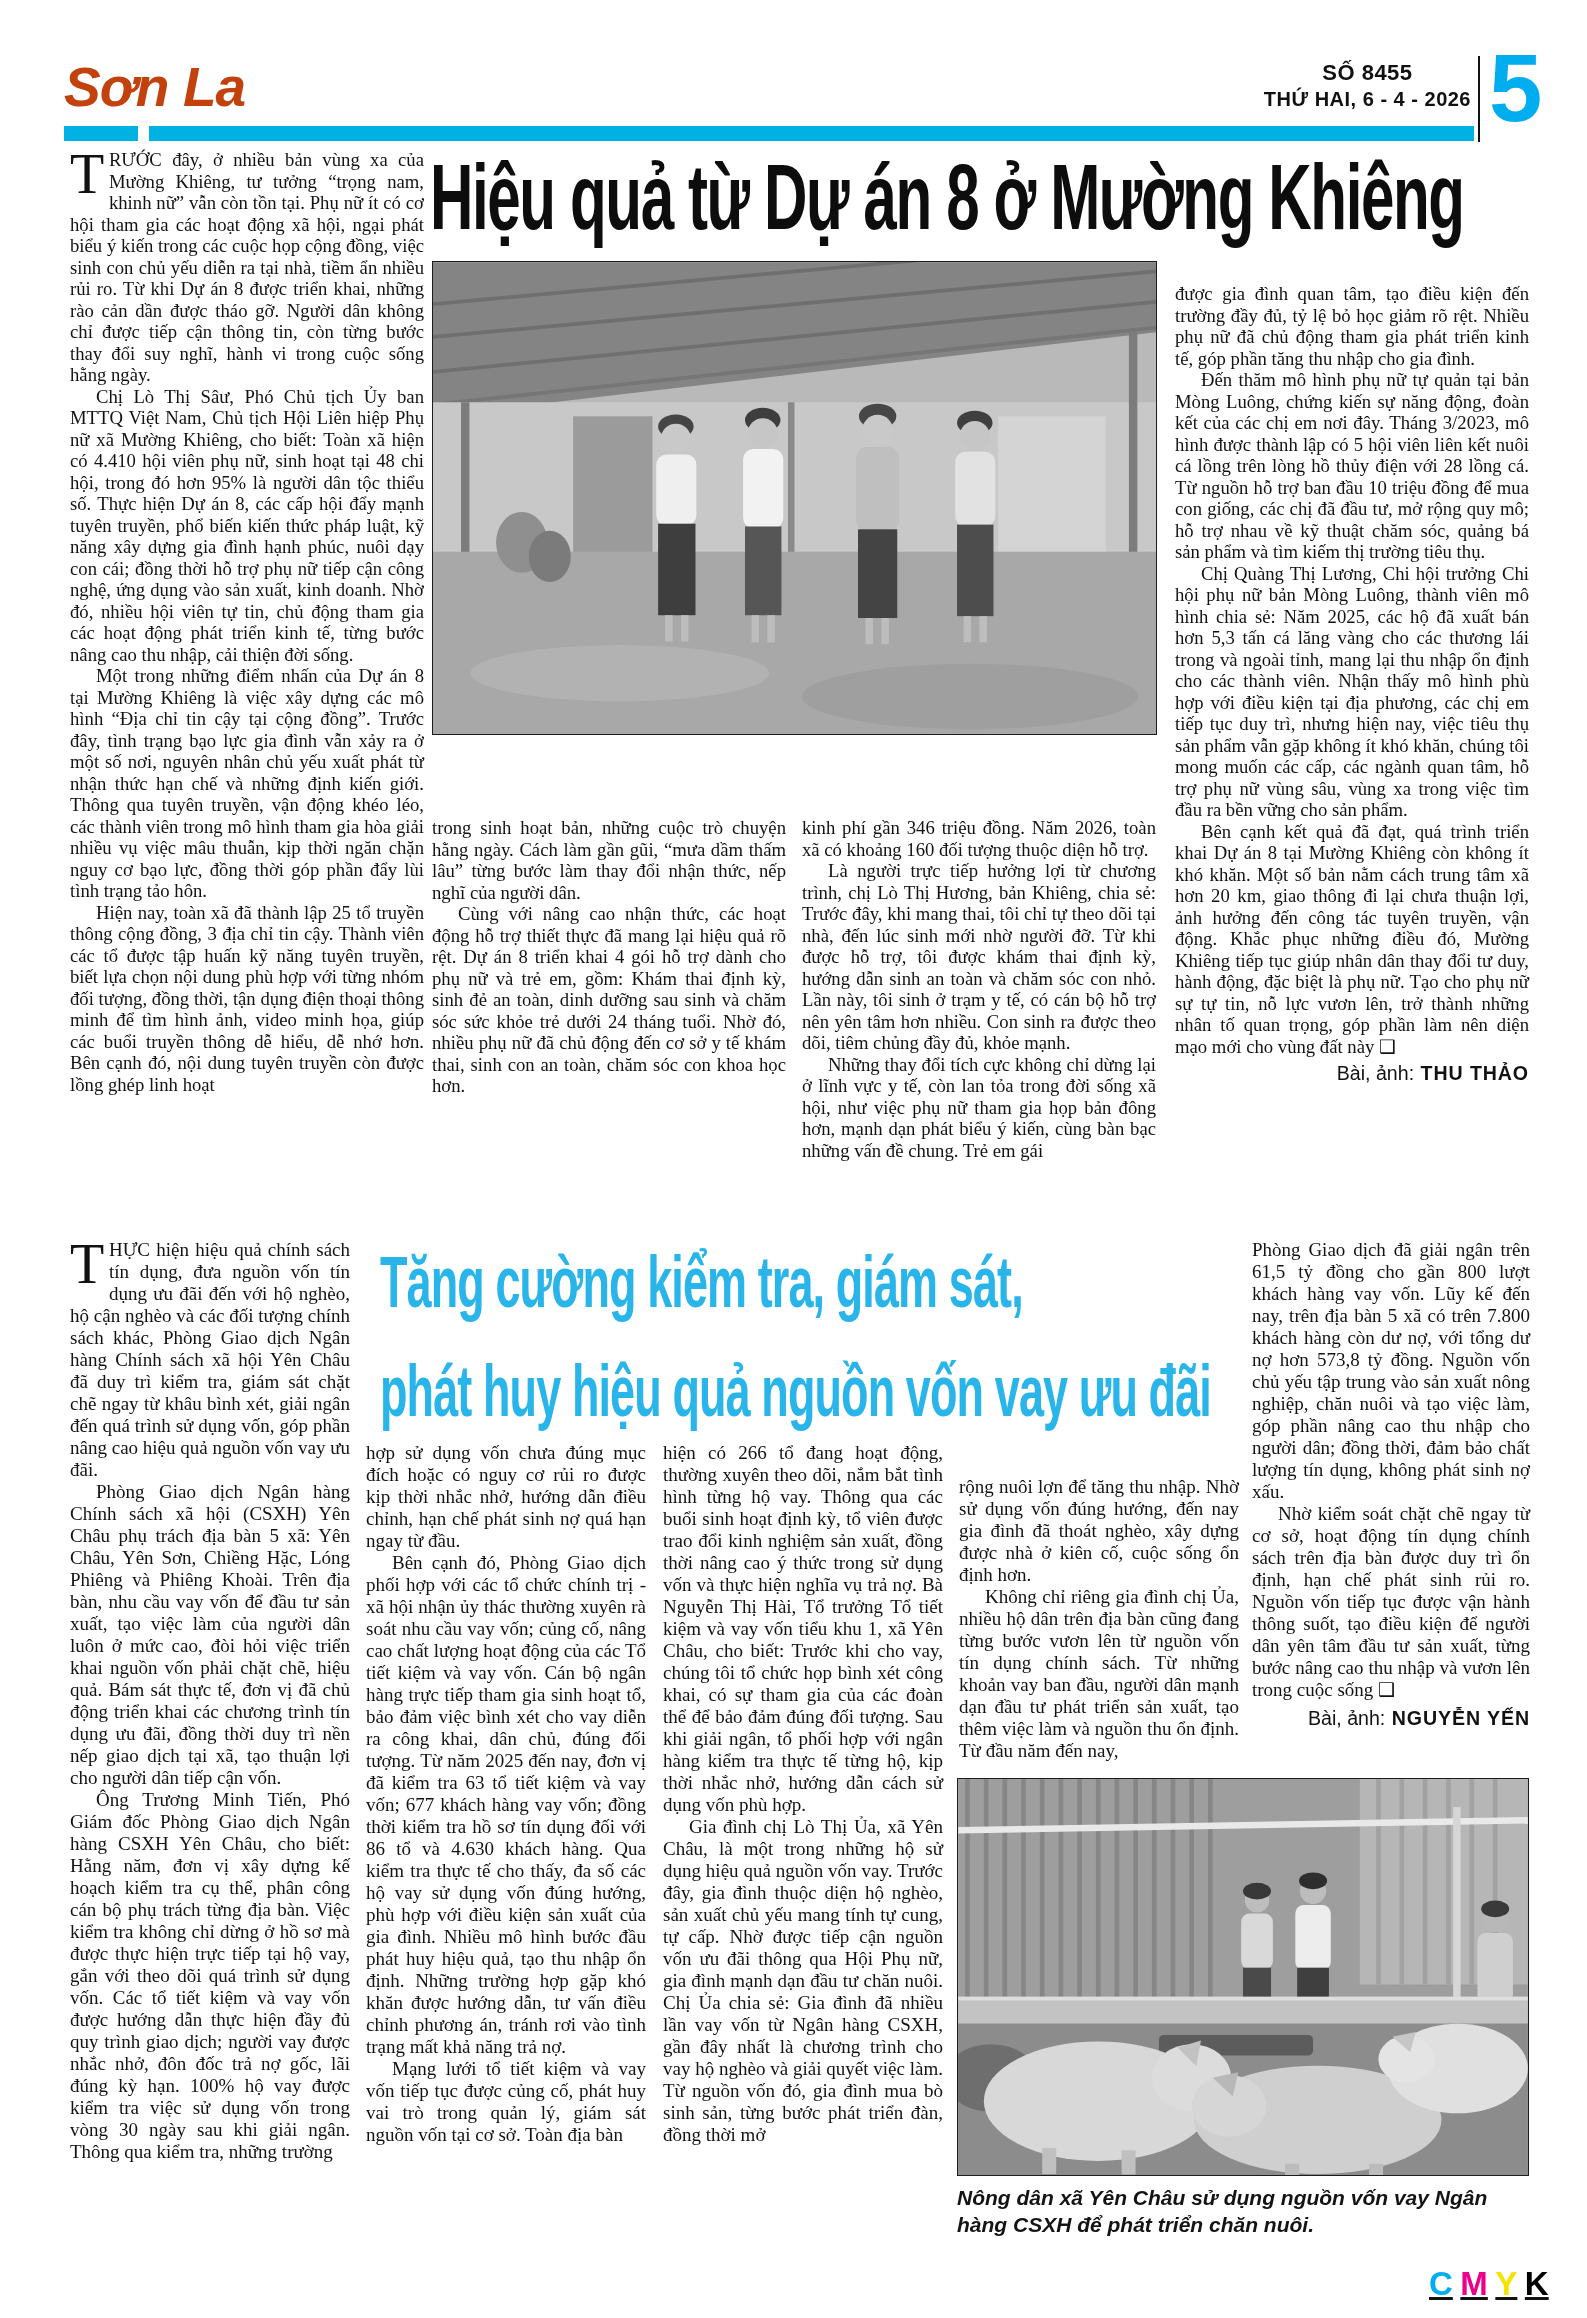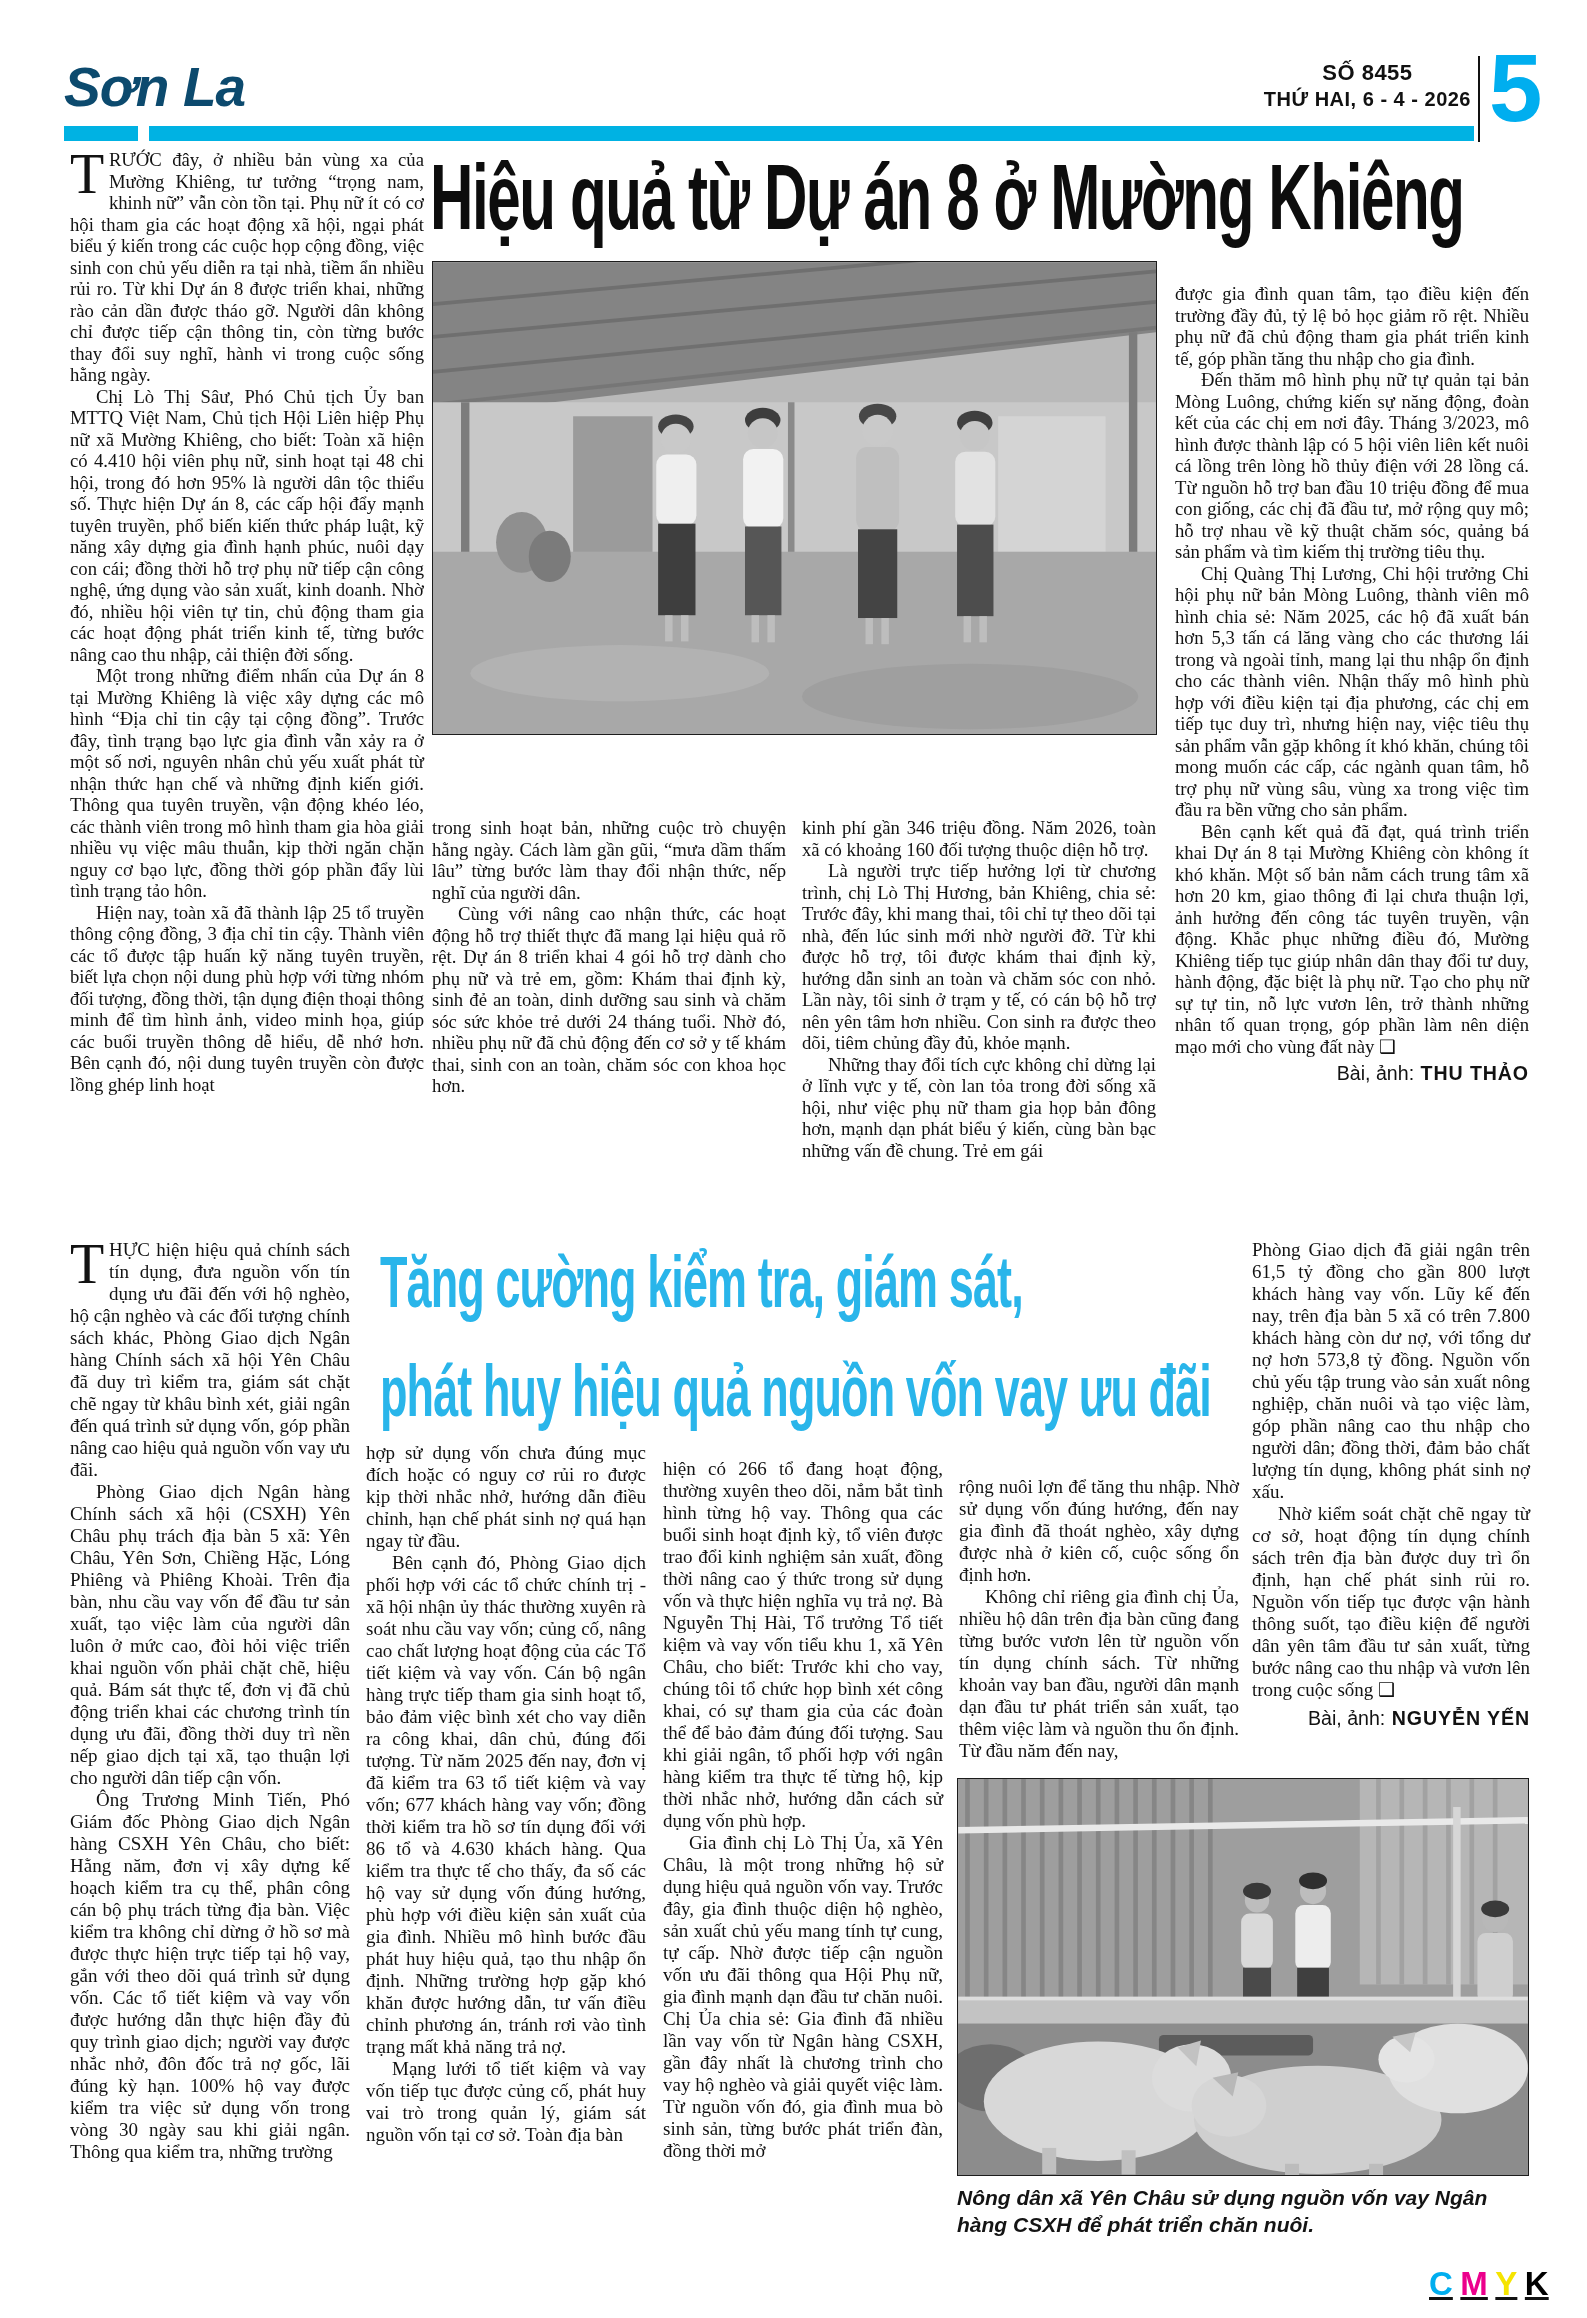--- a/index.html
+++ b/index.html
@@ -1,21 +1,21 @@
 <!DOCTYPE html>
 <html style="font-size:7.5px"><head>
 <meta charset="utf-8">
 <style>
   html,body{margin:0;padding:0;background:#ffffff;}
   .page{position:relative;width:1587px;height:2319px;background:#fff;overflow:hidden;
         font-family:"Liberation Serif",serif;color:#121212;}
 
   
   .brand{position:absolute;left:64px;top:55px;font-family:"Liberation Sans",sans-serif;
-         font-weight:bold;font-style:italic;font-size:55px;color:#0c4a6e;letter-spacing:-0.9px;}
+         font-weight:bold;font-style:italic;font-size:55px;color:#c2410c;letter-spacing:-0.9px;}
   .issueblock{position:absolute;right:116px;top:60px;text-align:center;
               font-family:"Liberation Sans",sans-serif;font-weight:bold;color:#111;}
   .issue{font-size:22px;line-height:26px;letter-spacing:0.5px;}
   .idate{font-size:20px;line-height:26px;letter-spacing:0.5px;}
   .vrule{position:absolute;left:1478px;top:56px;width:2.3px;height:86px;background:#111;}
   .pagenum{position:absolute;left:1489px;top:40px;font-family:"Liberation Sans",sans-serif;
            font-weight:bold;font-size:96px;line-height:96px;color:#00aeef;}
   .bar{position:absolute;top:126px;height:14.5px;background:#00b2e3;}
   .bar-short{left:64px;width:74px;}
   .bar-long{left:149px;width:1325px;}
@@ -185,21 +185,21 @@
       <span class="lbl">Bài, ảnh:</span><b>NGUYỄN YẾN</b>
     </div>
   </div>
 
   <div class="col a2body" style="left:366px;top:1442px;width:280px;">
     <p class="np">hợp sử dụng vốn chưa đúng mục đích hoặc có nguy cơ rủi ro được kịp thời nhắc nhở, hướng dẫn điều chỉnh, hạn chế phát sinh nợ quá hạn ngay từ đầu.</p>
     <p>Bên cạnh đó, Phòng Giao dịch phối hợp với các tổ chức chính trị - xã hội nhận ủy thác thường xuyên rà soát nhu cầu vay vốn; củng cố, nâng cao chất lượng hoạt động của các Tổ tiết kiệm và vay vốn. Cán bộ ngân hàng trực tiếp tham gia sinh hoạt tổ, bảo đảm việc bình xét cho vay diễn ra công khai, dân chủ, đúng đối tượng. Từ năm 2025 đến nay, đơn vị đã kiểm tra 63 tổ tiết kiệm và vay vốn; 677 khách hàng vay vốn; đồng thời kiểm tra hồ sơ tín dụng đối với 86 tổ và 4.630 khách hàng. Qua kiểm tra thực tế cho thấy, đa số các hộ vay sử dụng vốn đúng hướng, phù hợp với điều kiện sản xuất của gia đình. Nhiều mô hình bước đầu phát huy hiệu quả, tạo thu nhập ổn định. Những trường hợp gặp khó khăn được hướng dẫn, tư vấn điều chỉnh phương án, tránh rơi vào tình trạng mất khả năng trả nợ.</p>
     <p>Mạng lưới tổ tiết kiệm và vay vốn tiếp tục được củng cố, phát huy vai trò trong quản lý, giám sát nguồn vốn tại cơ sở. Toàn địa bàn</p>
   </div>
 
-  <div class="col a2body" style="left:663px;top:1442px;width:280px;margin-top:16px;">
+  <div class="col a2body" style="left:663px;top:1442px;width:280px;">
     <p class="np">hiện có 266 tổ đang hoạt động, thường xuyên theo dõi, nắm bắt tình hình từng hộ vay. Thông qua các buổi sinh hoạt định kỳ, tổ viên được trao đổi kinh nghiệm sản xuất, đồng thời nâng cao ý thức trong sử dụng vốn và thực hiện nghĩa vụ trả nợ. Bà Nguyễn Thị Hài, Tổ trưởng Tổ tiết kiệm và vay vốn tiểu khu 1, xã Yên Châu, cho biết: Trước khi cho vay, chúng tôi tổ chức họp bình xét công khai, có sự tham gia của các đoàn thể để bảo đảm đúng đối tượng. Sau khi giải ngân, tổ phối hợp với ngân hàng kiểm tra thực tế từng hộ, kịp thời nhắc nhở, hướng dẫn cách sử dụng vốn phù hợp.</p>
     <p>Gia đình chị Lò Thị Ủa, xã Yên Châu, là một trong những hộ sử dụng hiệu quả nguồn vốn vay. Trước đây, gia đình thuộc diện hộ nghèo, sản xuất chủ yếu mang tính tự cung, tự cấp. Nhờ được tiếp cận nguồn vốn ưu đãi thông qua Hội Phụ nữ, gia đình mạnh dạn đầu tư chăn nuôi. Chị Ủa chia sẻ: Gia đình đã nhiều lần vay vốn từ Ngân hàng CSXH, gần đây nhất là chương trình cho vay hộ nghèo và giải quyết việc làm. Từ nguồn vốn đó, gia đình mua bò sinh sản, từng bước phát triển đàn, đồng thời mở</p>
   </div>
 
   <div class="col a2body" style="left:959px;top:1476px;width:280px;">
     <p class="np">rộng nuôi lợn để tăng thu nhập. Nhờ sử dụng vốn đúng hướng, đến nay gia đình đã thoát nghèo, xây dựng được nhà ở kiên cố, cuộc sống ổn định hơn.</p>
     <p>Không chỉ riêng gia đình chị Ủa, nhiều hộ dân trên địa bàn cũng đang từng bước vươn lên từ nguồn vốn tín dụng chính sách. Từ những khoản vay ban đầu, người dân mạnh dạn đầu tư phát triển sản xuất, tạo thêm việc làm và nguồn thu ổn định. Từ đầu năm đến nay,</p>
   </div>
 
   <div class="photo" style="left:957px;top:1778px;width:570px;height:396px;">

